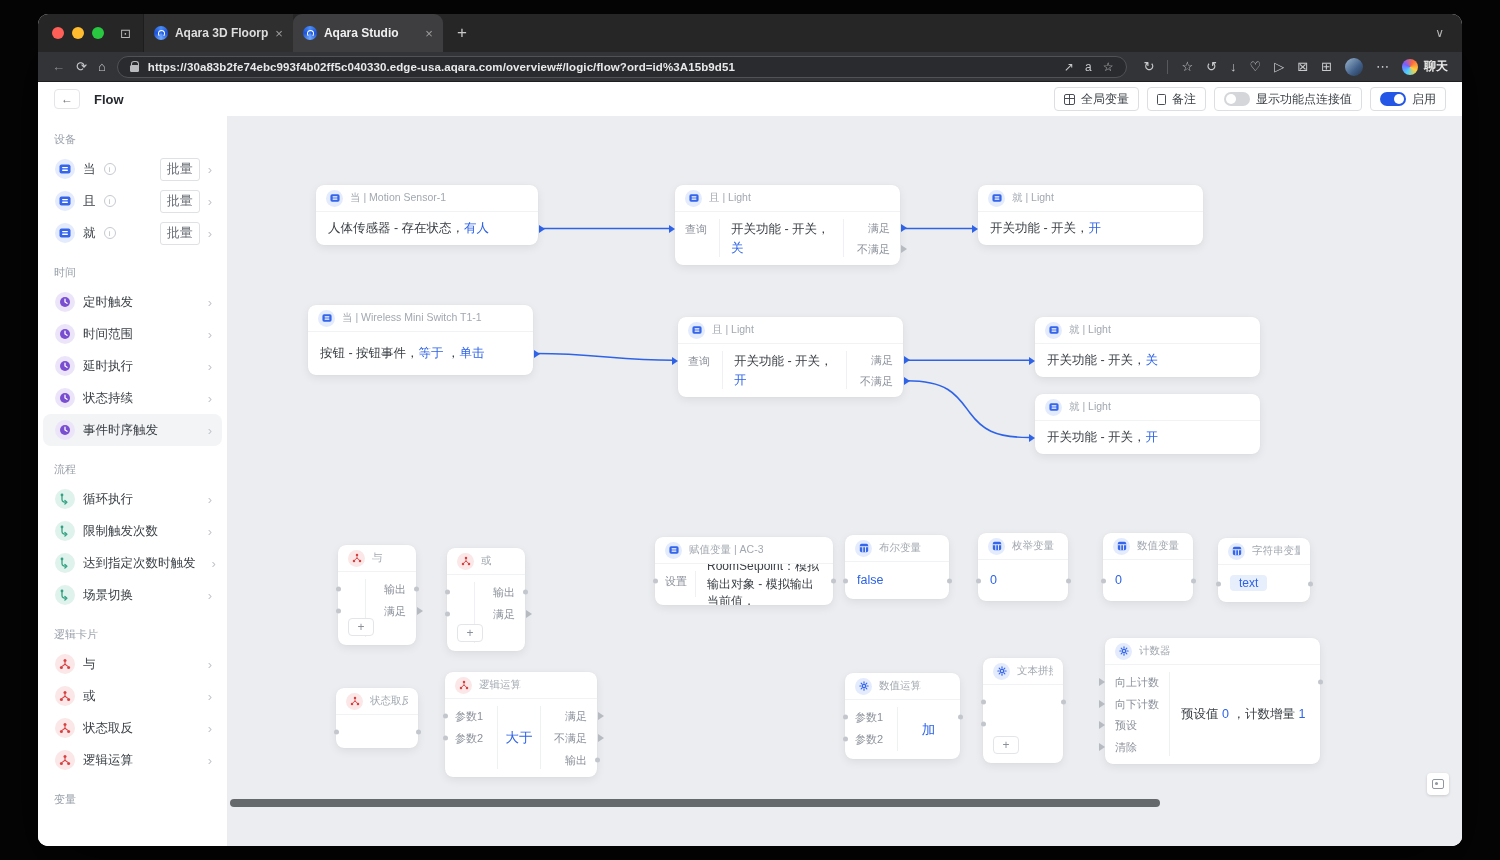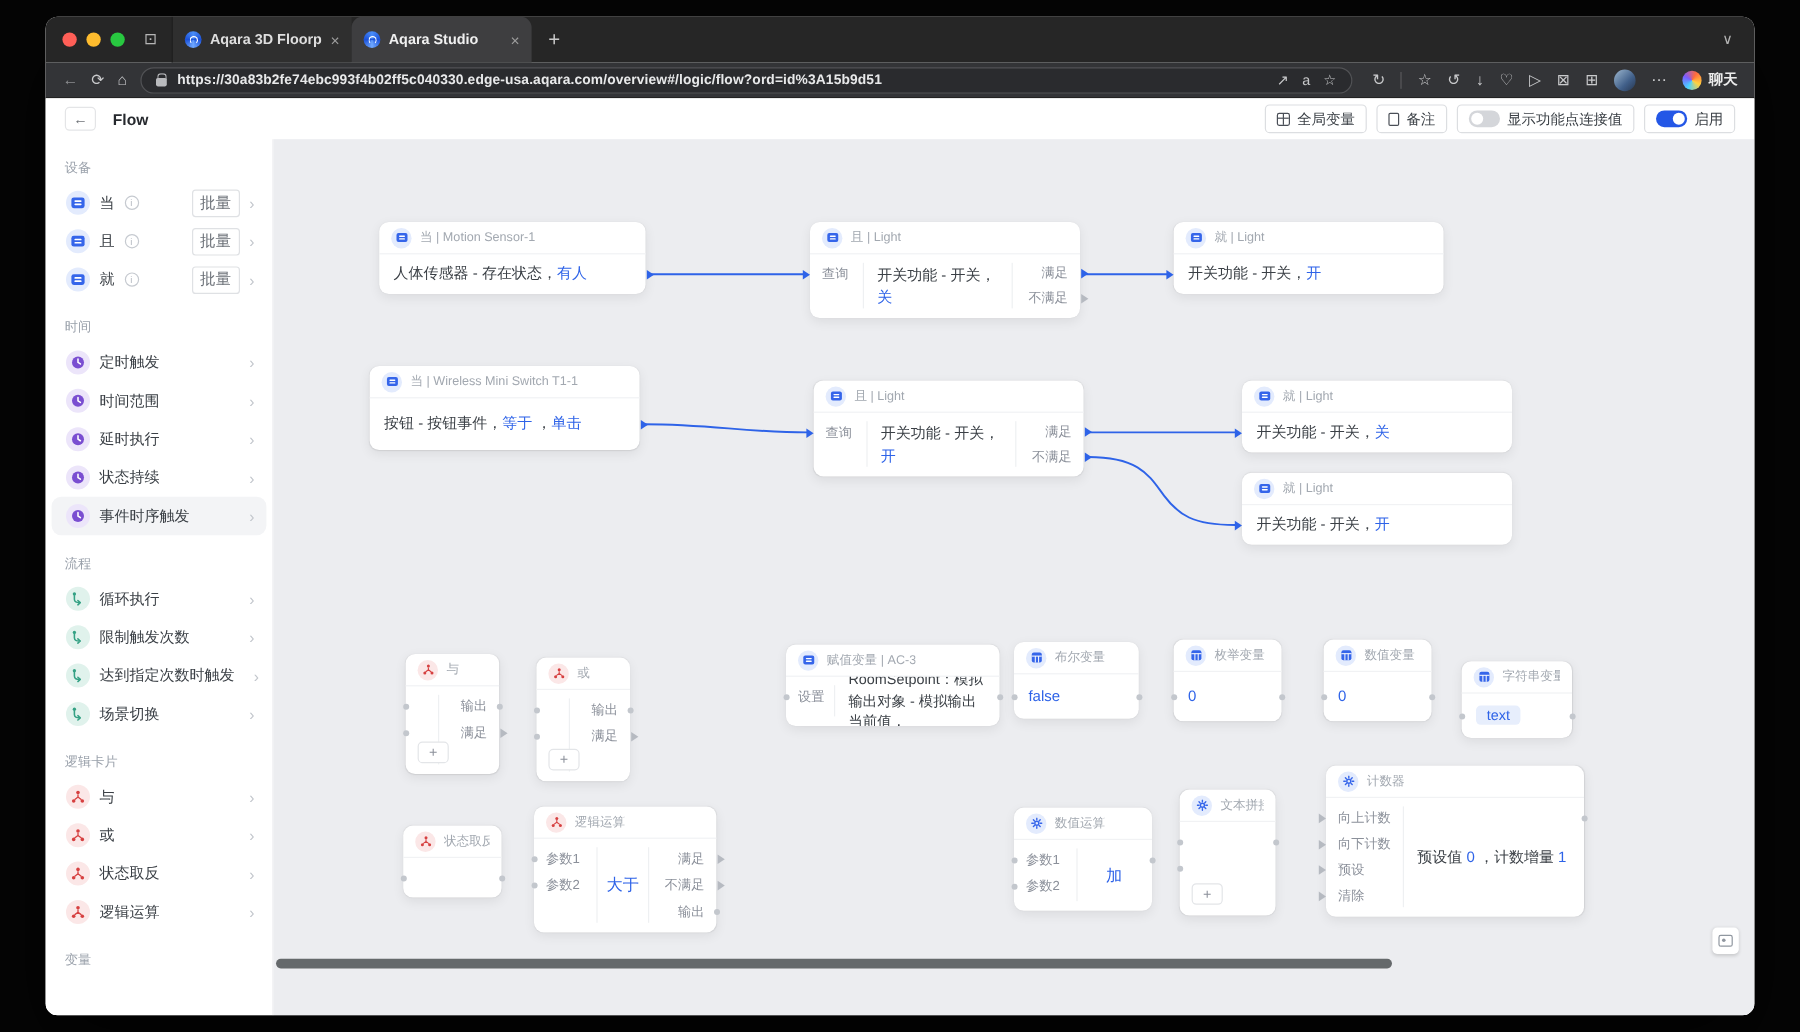--- a/index.html
+++ b/index.html
@@ -655,21 +655,21 @@
                   </svg>
                 </span>
                 <span class="ctitle">数值变量</span>
               </div>
               <span class="port dot left" style="top: 47.5px;"></span>
               <span class="port dot right" style="top: 47.5px;"></span>
               <div class="cbody" style="left: 0px; right: 0px;">
                 <span><span class="seg-blue">0</span></span>
               </div>
             </div>
-            <div class="fcard" style="left: 990px; top: 422px; width: 92px; height: 64px; margin-top: 13px;">
+            <div class="fcard" style="left: 990px; top: 422px; width: 92px; height: 64px;">
               <div class="chead">
                 <span class="sb-ic" style="height: 17px; width: 17px; background: rgb(227, 235, 253);">
                   <svg width="10" height="10" viewBox="0 0 12 12">
                     <rect x="1" y="1" width="10" height="10" rx="2" fill="#3565ea"></rect>
                     <path d="M1 4.5 H11 M4.5 4.5 V11 M7.8 4.5 V11" stroke="#fff" stroke-width="1"></path>
                   </svg>
                 </span>
                 <span class="ctitle">字符串变量</span>
               </div>
               <span class="port dot left" style="top: 45.5px;"></span>

